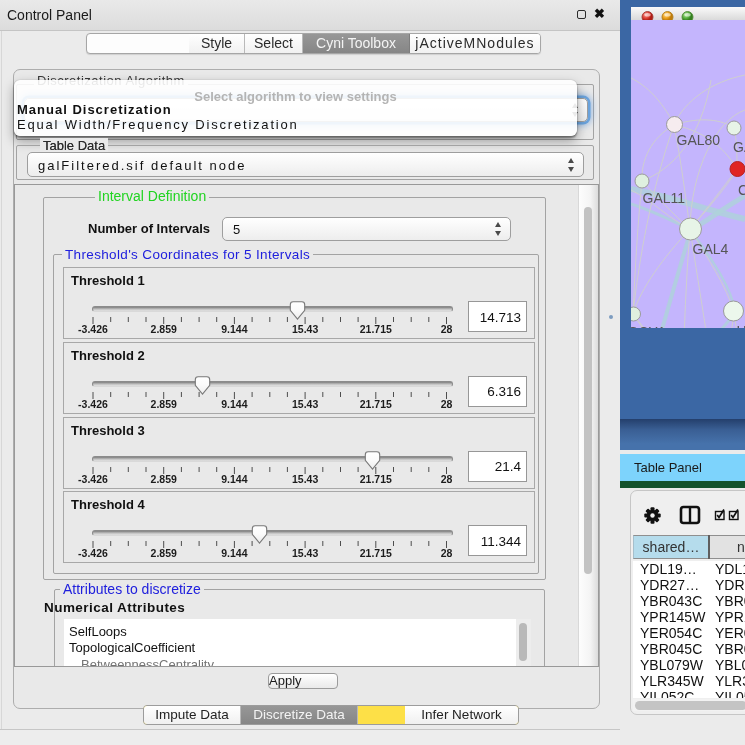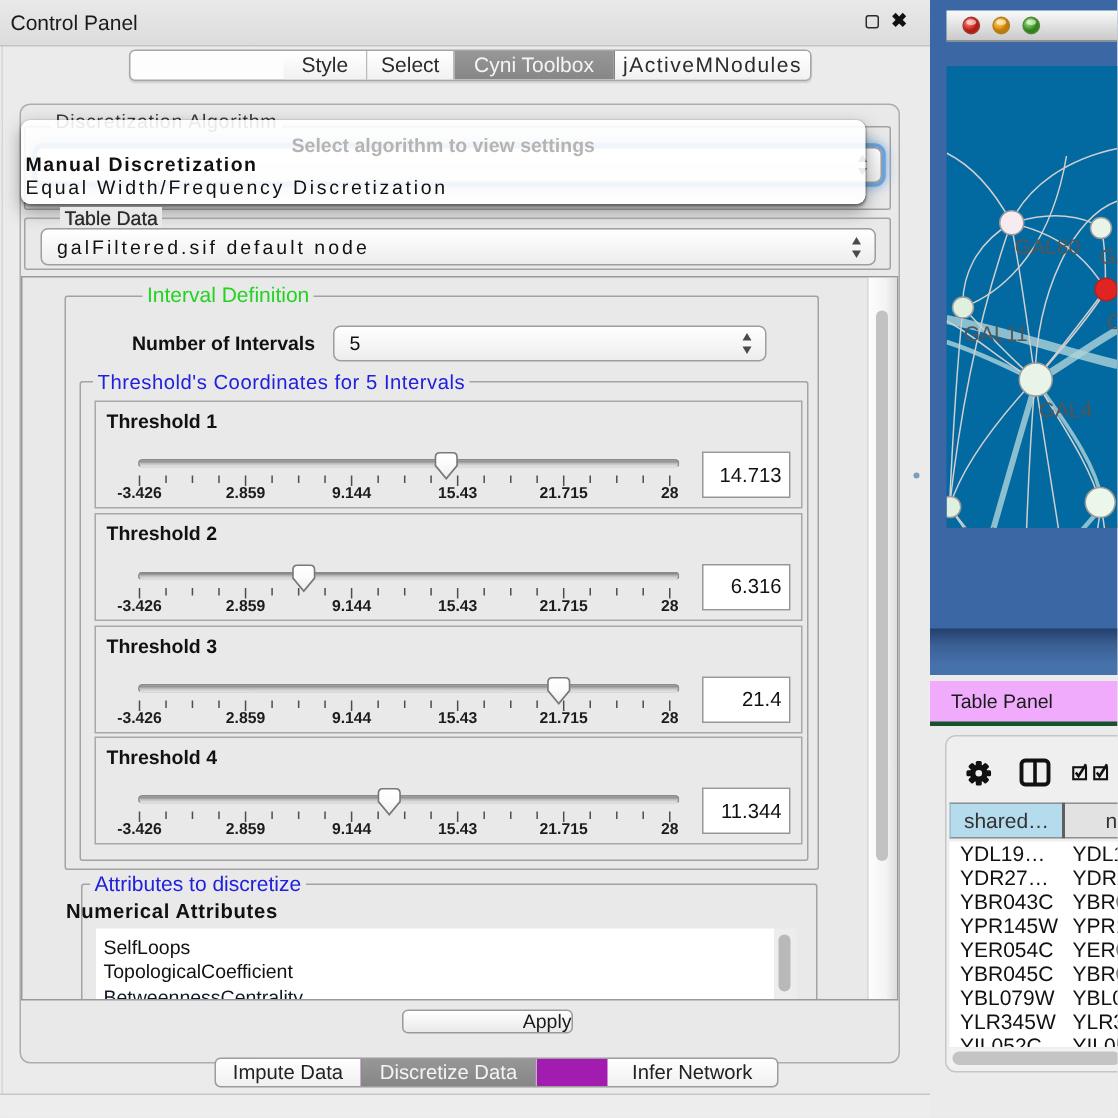--- a/index.html
+++ b/index.html
@@ -47,21 +47,21 @@
   .trow .tl{position:absolute;left:7px;top:5px;font-size:13px;font-weight:bold;color:#111;text-align:right;}
   .track{position:absolute;left:28px;top:38px;width:359px;height:4px;border-radius:3px;
     background:linear-gradient(#7e7e7e,#c2c2c2 55%,#e3e3e3);border:1px solid #8b8b8b;border-bottom-color:#d9d9d9;}
   .thumb{position:absolute;top:33px;width:17px;height:19px;}
   .vbox{position:absolute;left:404px;top:33px;width:57px;height:29px;background:#fff;
     border:1px solid #979797;font-size:13.5px;color:#111;}
   .vbox span{position:absolute;right:5px;top:50%;transform:translateY(-50%);}
   .tlab{position:absolute;top:55px;font-size:10.5px;font-weight:bold;color:#1c1c1c;transform:translateX(-50%);white-space:nowrap;}
   
   #bottabs{left:143px;top:705px;height:18px;display:flex;border:1px solid #9c9c9c;
-    border-radius:4px;overflow:hidden;background:#a21caf;}
+    border-radius:4px;overflow:hidden;background:#fde047;}
   #bottabs .tab{height:18px;line-height:18px;font-size:13.5px;color:#222;text-align:center;box-sizing:border-box;
     border-right:1px solid #b9b9b9;background:linear-gradient(#ffffff,#f0f0f0);white-space:nowrap;}
   #bottabs .tab.sel{background:linear-gradient(#979797,#868686);color:#f4f4f4;}
   #bottabs .tab.last{border-right:none;margin-left:47px;}
 </style>
 </head>
 <body>
 
 <div class="abs" style="left:1px;top:0;width:1px;height:745px;background:#d7d7d7;"></div>
 <div class="abs" id="cp-title">
@@ -283,32 +283,32 @@
         <span>11.344</span>
       </div>
     </div>
 
   <div class="group" style="left:39px;top:404px;width:489px;height:80px;"></div>
   <div class="glabel" style="left:45px;top:396px;color:#2020dd;font-size:14px;">Attributes to discretize</div>
   <div style="position:absolute;left:29px;top:415px;font-size:13.5px;font-weight:bold;color:#111;letter-spacing:0.45px;">Numerical Attributes</div>
   <div style="position:absolute;left:49px;top:434px;width:452px;height:60px;background:#fff;">
     <div style="position:absolute;left:5px;top:5px;font-size:13px;color:#111;">SelfLoops</div>
     <div style="position:absolute;left:5px;top:21px;font-size:13px;color:#111;">TopologicalCoefficient</div>
-    <div style="position:absolute;left:5px;top:38px;font-size:13px;color:#0f172a;">BetweennessCentrality</div>
+    <div style="position:absolute;left:17px;top:38px;font-size:13px;color:#737373;">BetweennessCentrality</div>
   </div>
   <div style="position:absolute;left:501px;top:434px;width:15px;height:60px;background:#ededed;">
     <div style="position:absolute;left:3px;top:4px;width:8px;height:38px;background:#b9b9b9;border-radius:4px;"></div>
   </div>
 
   <div style="position:absolute;right:0;top:0;width:19px;height:481px;background:linear-gradient(90deg,#fdfdfd,#f4f4f4 60%,#dcdcdc);border-left:1px solid #d8d8d8;">
     <div style="position:absolute;left:5px;top:22px;width:8px;height:367px;background:#c2c2c2;border-radius:4px;"></div>
   </div>
 </div>
 
-<div class="abs" style="left:268px;top:673px;width:68px;height:14px;border:1px solid #9b9b9b;border-radius:4px;background:linear-gradient(#ffffff,#e9e9e9);text-align:right;line-height:14px;font-size:13px;color:#1b1b1b;padding-left:44px;">Apply</div>
+<div class="abs" style="left:268px;top:673px;width:68px;height:14px;border:1px solid #9b9b9b;border-radius:4px;background:linear-gradient(#ffffff,#e9e9e9);text-align:left;line-height:14px;font-size:13px;color:#1b1b1b;">Apply</div>
 
 <div class="abs" id="bottabs">
   <div class="tab" style="width:97px;">Impute Data</div>
   <div class="tab sel" style="width:117px;">Discretize Data</div>
   <div class="tab last" style="width:113px;">Infer Network</div>
 </div>
 <div class="abs" style="left:0;top:729px;width:620px;height:16px;background:#ededed;border-top:1px solid #c6c6c6;"></div>
 
 <div class="abs" style="left:609px;top:315px;width:4px;height:4px;border-radius:50%;background:#7d9cc0;"></div>
 
@@ -333,21 +333,21 @@
         </radialGradient>
     </defs>
     <circle cx="16.5" cy="10" r="5.5" fill="url(#rb)" stroke="#a03a33" stroke-width="0.9"></circle>
       <ellipse cx="16.5" cy="7.8" rx="3.2" ry="1.8" fill="rgba(255,255,255,0.55)"></ellipse>
     <circle cx="36.5" cy="10" r="5.5" fill="url(#yb)" stroke="#b07f1e" stroke-width="0.9"></circle>
       <ellipse cx="36.5" cy="7.8" rx="3.2" ry="1.8" fill="rgba(255,255,255,0.55)"></ellipse>
     <circle cx="56.5" cy="10" r="5.5" fill="url(#gb)" stroke="#4f8a38" stroke-width="0.9"></circle>
       <ellipse cx="56.5" cy="7.8" rx="3.2" ry="1.8" fill="rgba(255,255,255,0.55)"></ellipse>
   </svg>
 </div>
-<div class="abs" id="canvas" style="left:631px;top:44px;width:114px;height:308px;background:#0369a1;overflow:hidden;">
+<div class="abs" id="canvas" style="left:631px;top:20px;width:114px;height:308px;background:#c4b5fd;overflow:hidden;">
   <svg width="114" height="391" id="netsvg">
       <path d="M0,169 C40,177 80,191 114,199" stroke="#aed3d9" stroke-width="6" fill="none" opacity="0.8"></path>
 <path d="M114,176 C96,186 76,201 63,208" stroke="#aed3d9" stroke-width="5" fill="none" opacity="0.8"></path>
       <path d="M0,184 C22,191 44,202 60,210" stroke="#aed3d9" stroke-width="3" fill="none" opacity="0.8"></path>
 <path d="M0,420 C18,355 42,270 59,213" stroke="#aed3d9" stroke-width="4" fill="none" opacity="0.8"></path>
 <path d="M0,430 C28,416 58,400 87,390" stroke="#aed3d9" stroke-width="3.5" fill="none" opacity="0.8"></path>
 <path d="M61,212 C85,245 100,268 104,291" stroke="#aed3d9" stroke-width="2.5" fill="none" opacity="0.8"></path>
 <path d="M0,402 C25,392 40,375 52,358 C64,341 85,315 103,295" stroke="#aed3d9" stroke-width="3" fill="none" opacity="0.8"></path>
 <path d="M43,105 C20,118 10,140 11,161" stroke="#cfcfcf" stroke-width="1" fill="none"></path>
 <path d="M43,105 C70,96 92,100 103,108" stroke="#cfcfcf" stroke-width="1" fill="none"></path>
@@ -389,21 +389,21 @@
 <text x="11.5" y="183" font-size="14" fill="#555" font-family="Liberation Sans">GAL11</text>
 <text x="107" y="175" font-size="14" fill="#555" font-family="Liberation Sans">C</text>
 <text x="61.5" y="234" font-size="14" fill="#555" font-family="Liberation Sans">GAL4</text>
 <text x="-3.5" y="317" font-size="14" fill="#555" font-family="Liberation Sans">GCY1</text>
 <text x="105.5" y="315.5" font-size="14" fill="#555" font-family="Liberation Sans">H</text>
 <text x="54" y="379.5" font-size="14" fill="#555" font-family="Liberation Sans">HAP2</text>
     </svg>
 </div>
 <div class="abs" style="left:620px;top:419px;width:125px;height:31px;background:linear-gradient(#243f6c,#3a5f94 35%,#4672ab 80%);"></div>
 
-<div class="abs" style="left:620px;top:454px;width:125px;height:27px;background:#f0abfc;border-bottom:3px solid #14532d;">
+<div class="abs" style="left:620px;top:454px;width:125px;height:27px;background:#7dd3fc;border-bottom:7px solid #14532d;">
   <span style="position:absolute;left:14px;top:6px;font-size:13px;color:#1a1a1a;">Table Panel</span>
 </div>
 <div class="abs" style="left:630px;top:490px;width:130px;height:223px;background:#efefef;border:1px solid #c6c6c6;border-radius:7px;">
 
   <svg width="130" height="223" style="position:absolute;left:0;top:0;">
     <g transform="translate(21.5,24.5)">
         <circle r="5.8" fill="#111"></circle>
         <g fill="#111">
           <rect x="-2" y="-8.2" width="4" height="4" rx="1" transform="rotate(0)"></rect>
           <rect x="-2" y="-8.2" width="4" height="4" rx="1" transform="rotate(45)"></rect>

